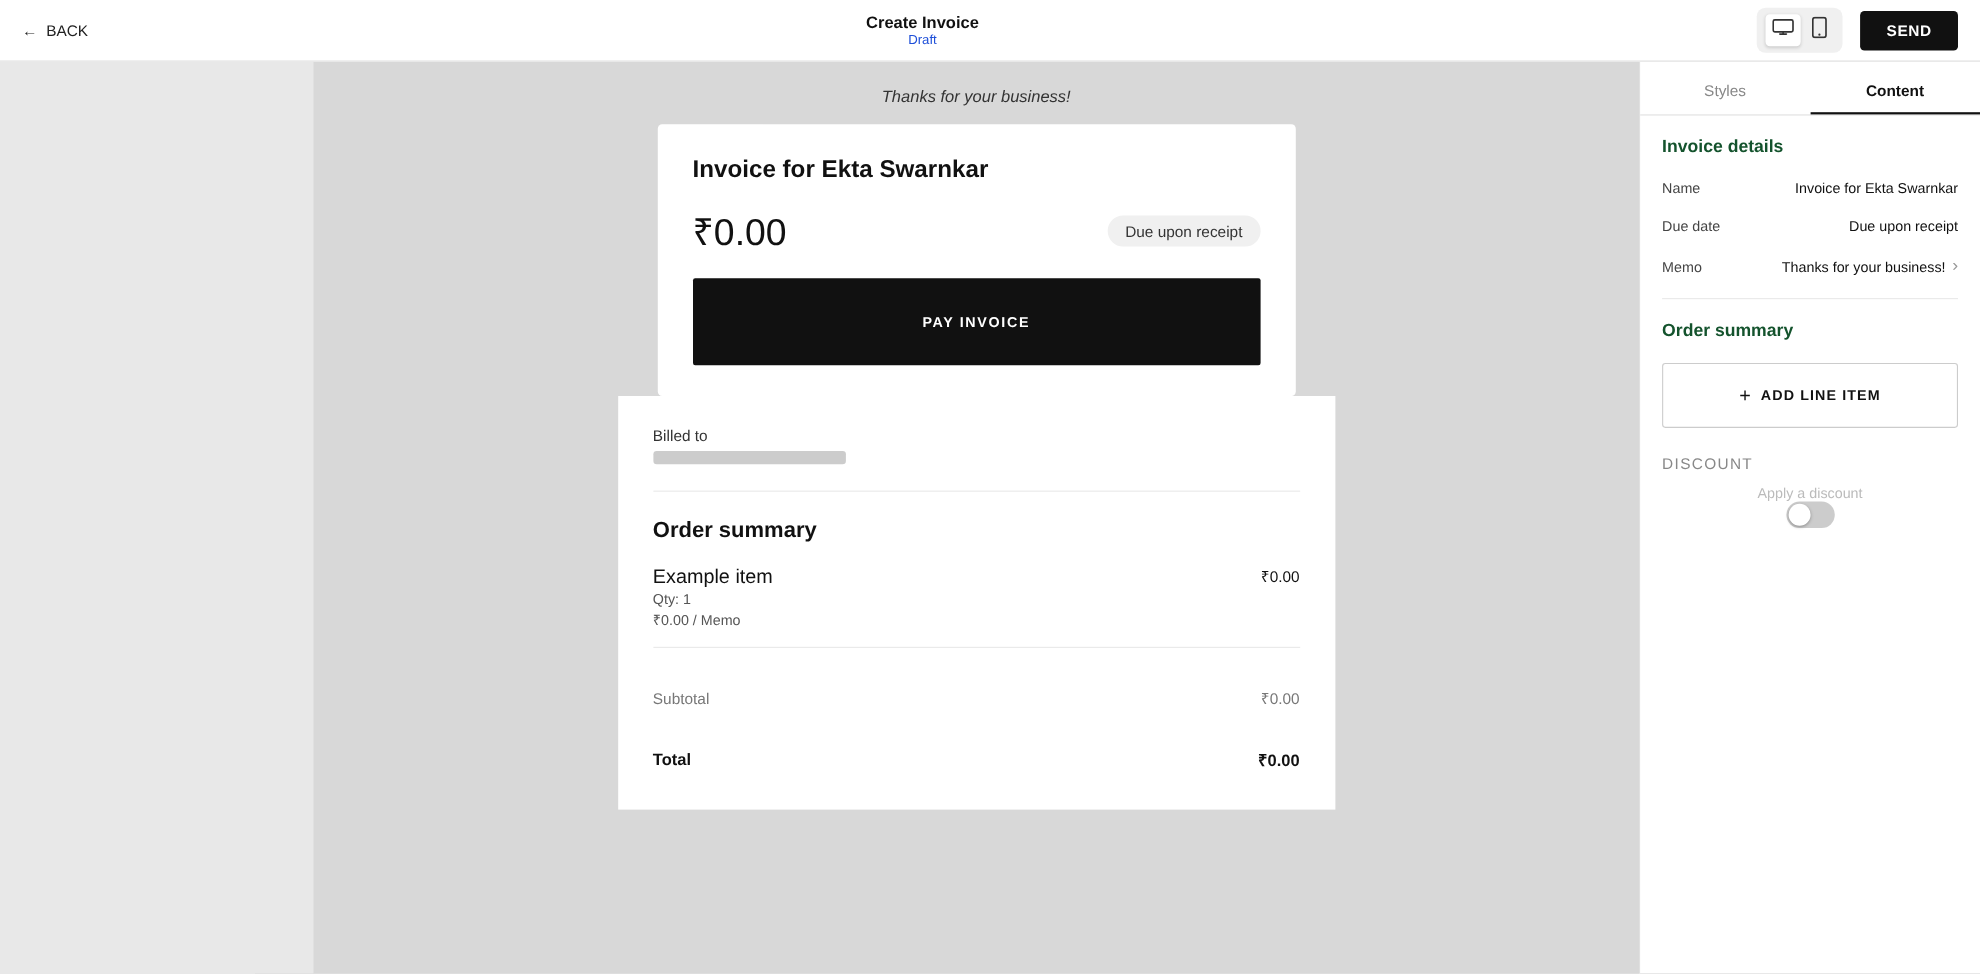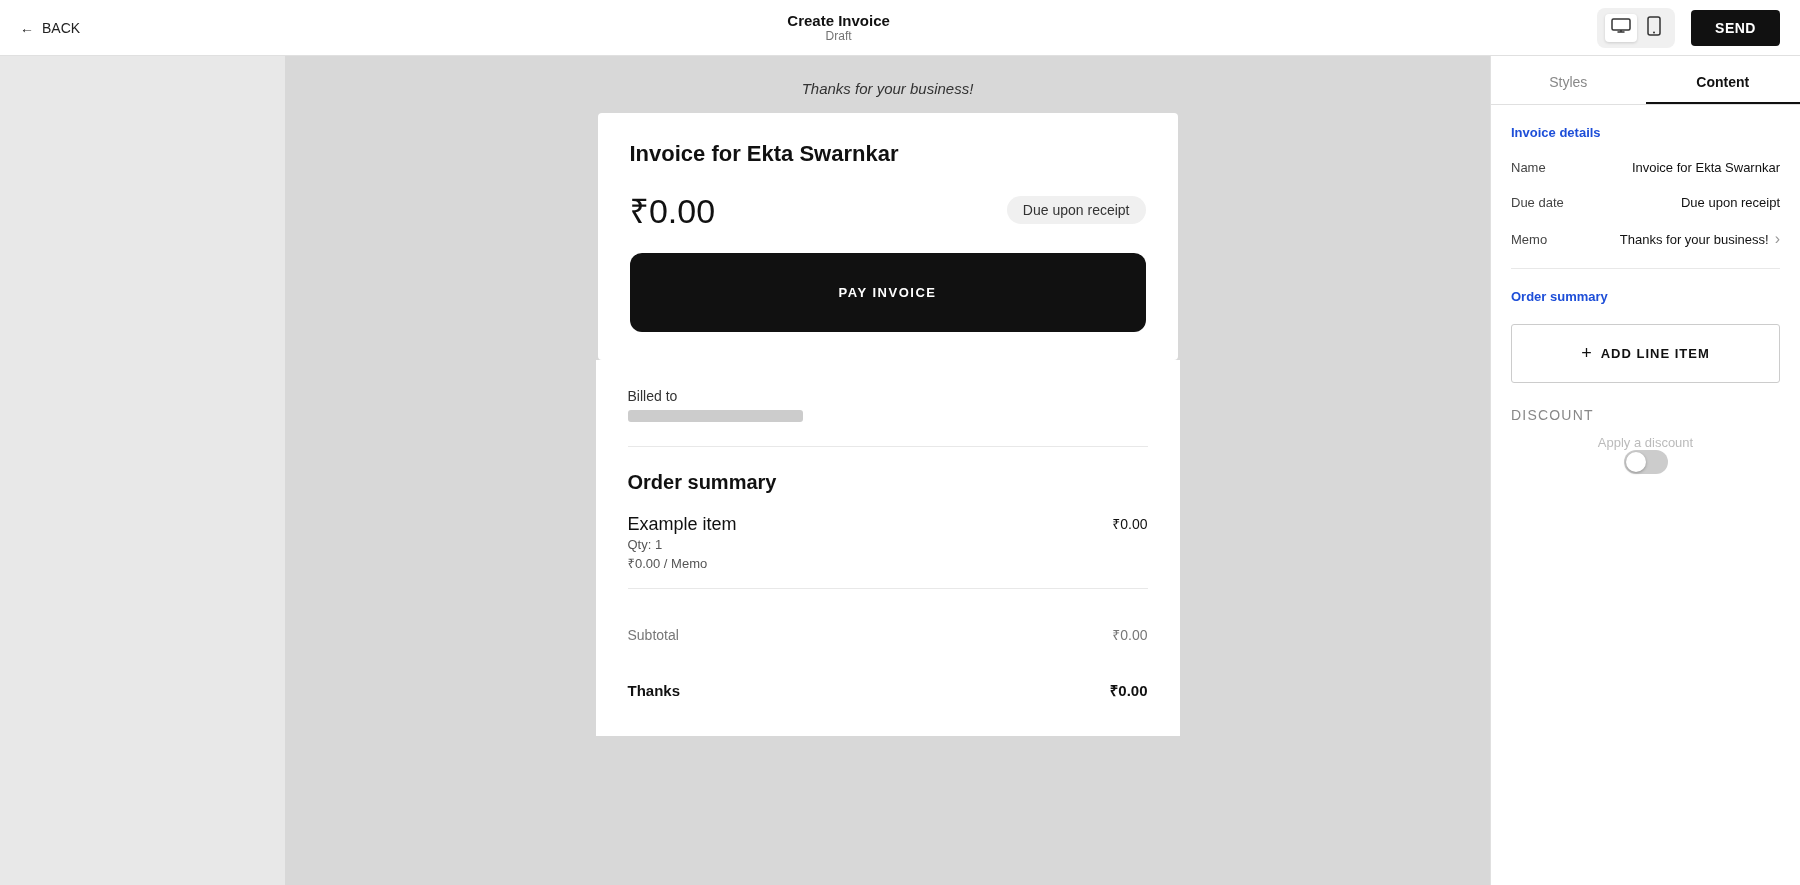--- a/index.html
+++ b/index.html
@@ -39,21 +39,21 @@
     .topbar-center {
       text-align: center;
     }
     .topbar-center .title {
       font-size: 15px;
       font-weight: 600;
       color: #111;
     }
     .topbar-center .subtitle {
       font-size: 12px;
-      color: #737373;
+      color: #1d4ed8;
     }
     .topbar-right {
       display: flex;
       align-items: center;
       gap: 16px;
     }
     .device-toggle {
       display: flex;
       align-items: center;
       gap: 4px;
@@ -162,29 +162,29 @@
 
     .pay-btn {
       width: 100%;
       background: #111;
       color: #fff;
       border: none;
       padding: 32px;
       font-size: 13px;
       font-weight: 600;
       letter-spacing: 1.5px;
-      border-radius: 12px;
+      border-radius: 2px;
       cursor: pointer;
       margin-bottom: 0;
     }
 
     
     .invoice-body {
       background: #fff;
-      width: 584px;
+      width: 652px;
       padding: 28px 32px;
       margin-top: 0;
     }
 
     .billed-section {
       margin-bottom: 24px;
       padding-bottom: 24px;
       border-bottom: 1px solid #e8e8e8;
     }
 
@@ -319,23 +319,23 @@
       background: #111;
     }
 
     
     .panel-content {
       padding: 20px 20px;
       flex: 1;
     }
 
     .panel-section-title {
-      font-size: 13px;
+      font-size: 16px;
       font-weight: 700;
-      color: #1d4ed8;
+      color: #14532d;
       margin-bottom: 20px;
     }
 
     .detail-row {
       display: flex;
       justify-content: space-between;
       align-items: center;
       margin-bottom: 20px;
     }
 
@@ -515,21 +515,21 @@
         </div>
 
         <hr class="summary-divider">
 
         <div class="subtotal-row">
           <span>Subtotal</span>
           <span>₹0.00</span>
         </div>
 
         <div class="total-row">
-          <span>Thanks</span>
+          <span>Total</span>
           <span>₹0.00</span>
         </div>
       </div>
     </div>
   </div>
 
   <div class="right-panel">
 
     <div class="panel-tabs">
       <button class="panel-tab">Styles</button>

